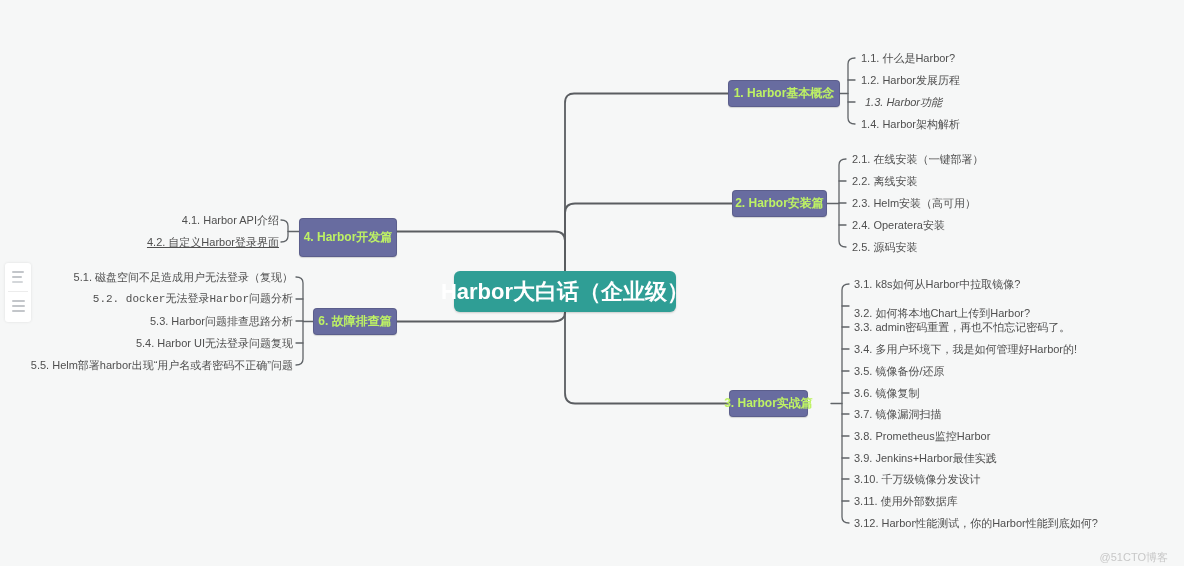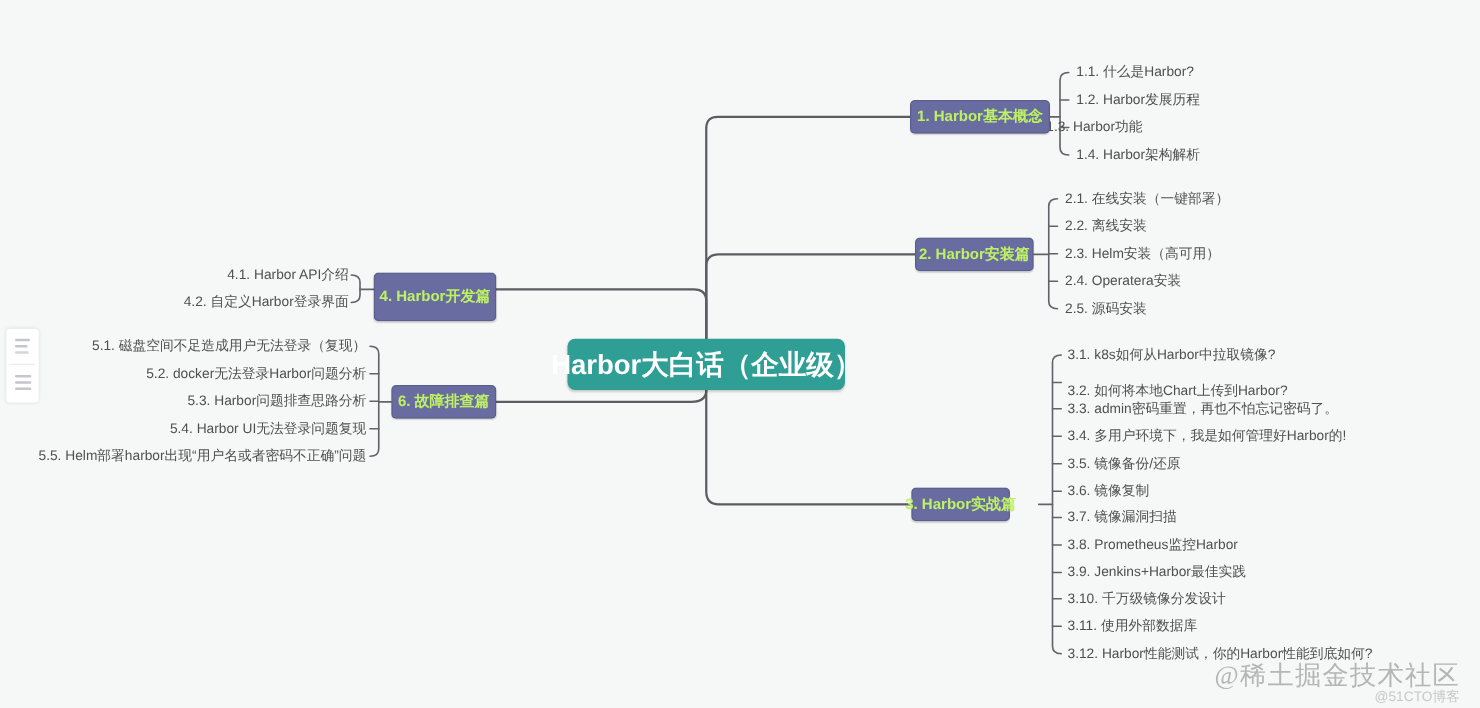--- a/index.html
+++ b/index.html
@@ -123,26 +123,25 @@
     <div class="tool-divider"></div>
     <div class="tool-btn">
       <div class="icon-lines list">
           <span></span>
           <span></span>
           <span></span>
         </div>
     </div>
   </div>
 
-  <div class="wm-primary">@稀土掘金技术社区</div>
   <div class="wm-secondary">@51CTO博客</div>
 <div class="branch-node" style="left: 728px; top: 80px; width: 112px; height: 27px;">1. Harbor基本概念</div>
     <div class="child right" style="top: 49px; left: 861px;">1.1. 什么是Harbor?</div>
     <div class="child right" style="top: 71px; left: 861px;">1.2. Harbor发展历程</div>
-    <div class="child right" style="top: 93px; left: 837px;">1.3. Harbor功能</div>
+    <div class="child right" style="top: 93px; left: 865px; font-style: italic;">1.3. Harbor功能</div>
     <div class="child right" style="top: 115px; left: 861px;">1.4. Harbor架构解析</div>
     <div class="branch-node" style="left: 732px; top: 190px; width: 95px; height: 27px;">2. Harbor安装篇</div>
     <div class="child right" style="top: 150px; left: 852px;">2.1. 在线安装（一键部署）</div>
     <div class="child right" style="top: 172px; left: 852px;">2.2. 离线安装</div>
     <div class="child right" style="top: 194px; left: 852px;">2.3. Helm安装（高可用）</div>
     <div class="child right" style="top: 216px; left: 852px;">2.4. Operatera安装</div>
     <div class="child right" style="top: 238px; left: 852px;">2.5. 源码安装</div>
     <div class="branch-node" style="left: 729px; top: 390px; width: 79px; height: 27px;">3. Harbor实战篇</div>
     <div class="child right" style="top: 275px; left: 854px;">3.1. k8s如何从Harbor中拉取镜像?</div>
     <div class="child right" style="top: 304px; left: 854px;">3.2. 如何将本地Chart上传到Harbor?</div>
@@ -151,20 +150,20 @@
     <div class="child right" style="top: 362px; left: 854px;">3.5. 镜像备份/还原</div>
     <div class="child right" style="top: 384px; left: 854px;">3.6. 镜像复制</div>
     <div class="child right" style="top: 405px; left: 854px;">3.7. 镜像漏洞扫描</div>
     <div class="child right" style="top: 427px; left: 854px;">3.8. Prometheus监控Harbor</div>
     <div class="child right" style="top: 449px; left: 854px;">3.9. Jenkins+Harbor最佳实践</div>
     <div class="child right" style="top: 470px; left: 854px;">3.10. 千万级镜像分发设计</div>
     <div class="child right" style="top: 492px; left: 854px;">3.11. 使用外部数据库</div>
     <div class="child right" style="top: 514px; left: 854px;">3.12. Harbor性能测试，你的Harbor性能到底如何?</div>
     <div class="branch-node" style="left: 299px; top: 218px; width: 98px; height: 39px;">4. Harbor开发篇</div>
     <div class="child left" style="top: 211px; right: 905px;">4.1. Harbor API介绍</div>
-    <div class="child left" style="top: 233px; right: 905px;">4.2. 自定义Harbor登录界面</div>
+    <div class="child left" style="top: 233px; right: 905px; text-decoration: underline;">4.2. 自定义Harbor登录界面</div>
     <div class="branch-node" style="left: 313px; top: 308px; width: 84px; height: 27px;">6. 故障排查篇</div>
     <div class="child left" style="top: 268px; right: 891px;">5.1. 磁盘空间不足造成用户无法登录（复现）</div>
-    <div class="child left" style="top: 290px; right: 891px;">5.2. docker无法登录Harbor问题分析</div>
+    <div class="child left" style="top: 290px; right: 891px; font-family: Liberation Mono, monospace;">5.2. docker无法登录Harbor问题分析</div>
     <div class="child left" style="top: 312px; right: 891px;">5.3. Harbor问题排查思路分析</div>
     <div class="child left" style="top: 334px; right: 891px;">5.4. Harbor UI无法登录问题复现</div>
     <div class="child left" style="top: 356px; right: 891px;">5.5. Helm部署harbor出现“用户名或者密码不正确”问题</div>
   </div>
 
 </body></html>

